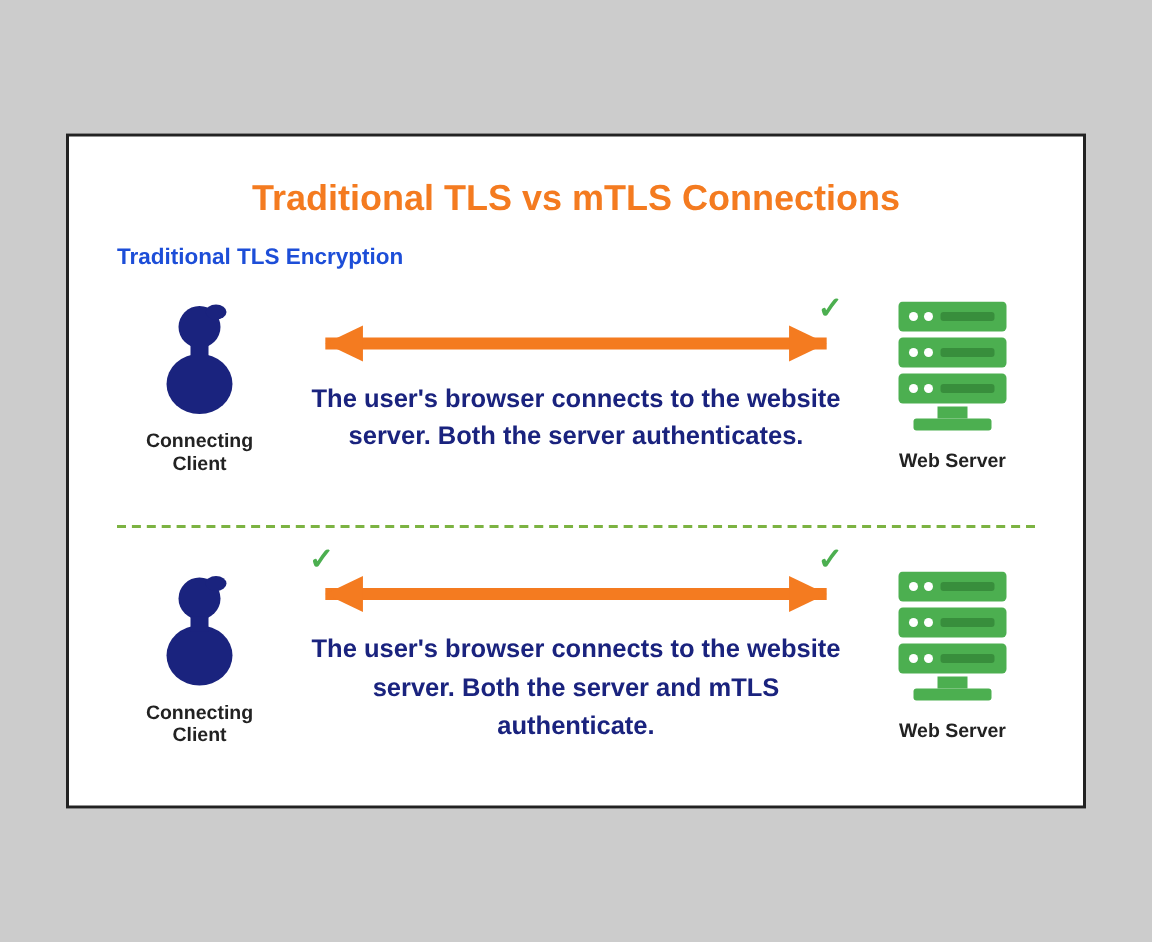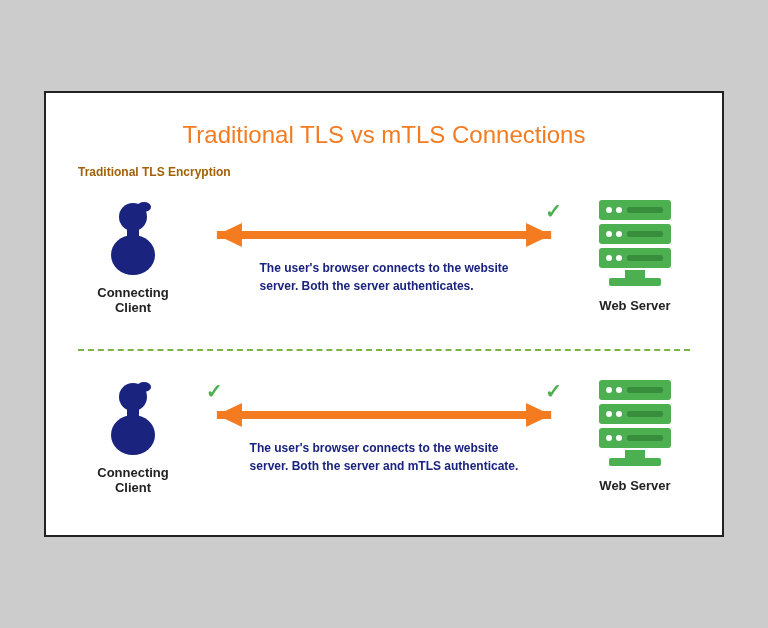--- a/index.html
+++ b/index.html
@@ -13,31 +13,31 @@
     }
     .diagram-container {
       background: #fff;
       border: 2.5px solid #222;
       width: 680px;
       padding: 28px 32px 24px 32px;
     }
     .main-title {
       text-align: center;
       font-size: 24px;
-      font-weight: normal;
+      font-weight: bold;
       color: #f47b20;
       margin-bottom: 8px;
     }
     .section {
       padding: 8px 0 16px 0;
     }
     .section-title {
-      font-size: 12px;
-      font-weight: bold;
-      color: #a16207;
+      font-size: 15px;
+      font-weight: bold;
+      color: #1d4ed8;
       margin-bottom: 18px;
     }
     .diagram-row {
       display: flex;
       align-items: center;
       justify-content: space-between;
       position: relative;
     }
     .icon-col {
       display: flex;
@@ -93,21 +93,22 @@
     }
     .checkmark-above-left {
       position: absolute;
       top: -18px;
       left: 10px;
       font-size: 20px;
       color: #4caf50;
       font-weight: bold;
     }
     .arrow-desc {
-      font-size: 12px;
+      text-align: center;
+      font-size: 17px;
       color: #1a237e;
       font-weight: bold;
       margin-top: 6px;
       line-height: 1.5;
     }
     .divider {
       border: none;
       border-top: 2.5px dashed #7cb342;
       margin: 18px 0;
     }

